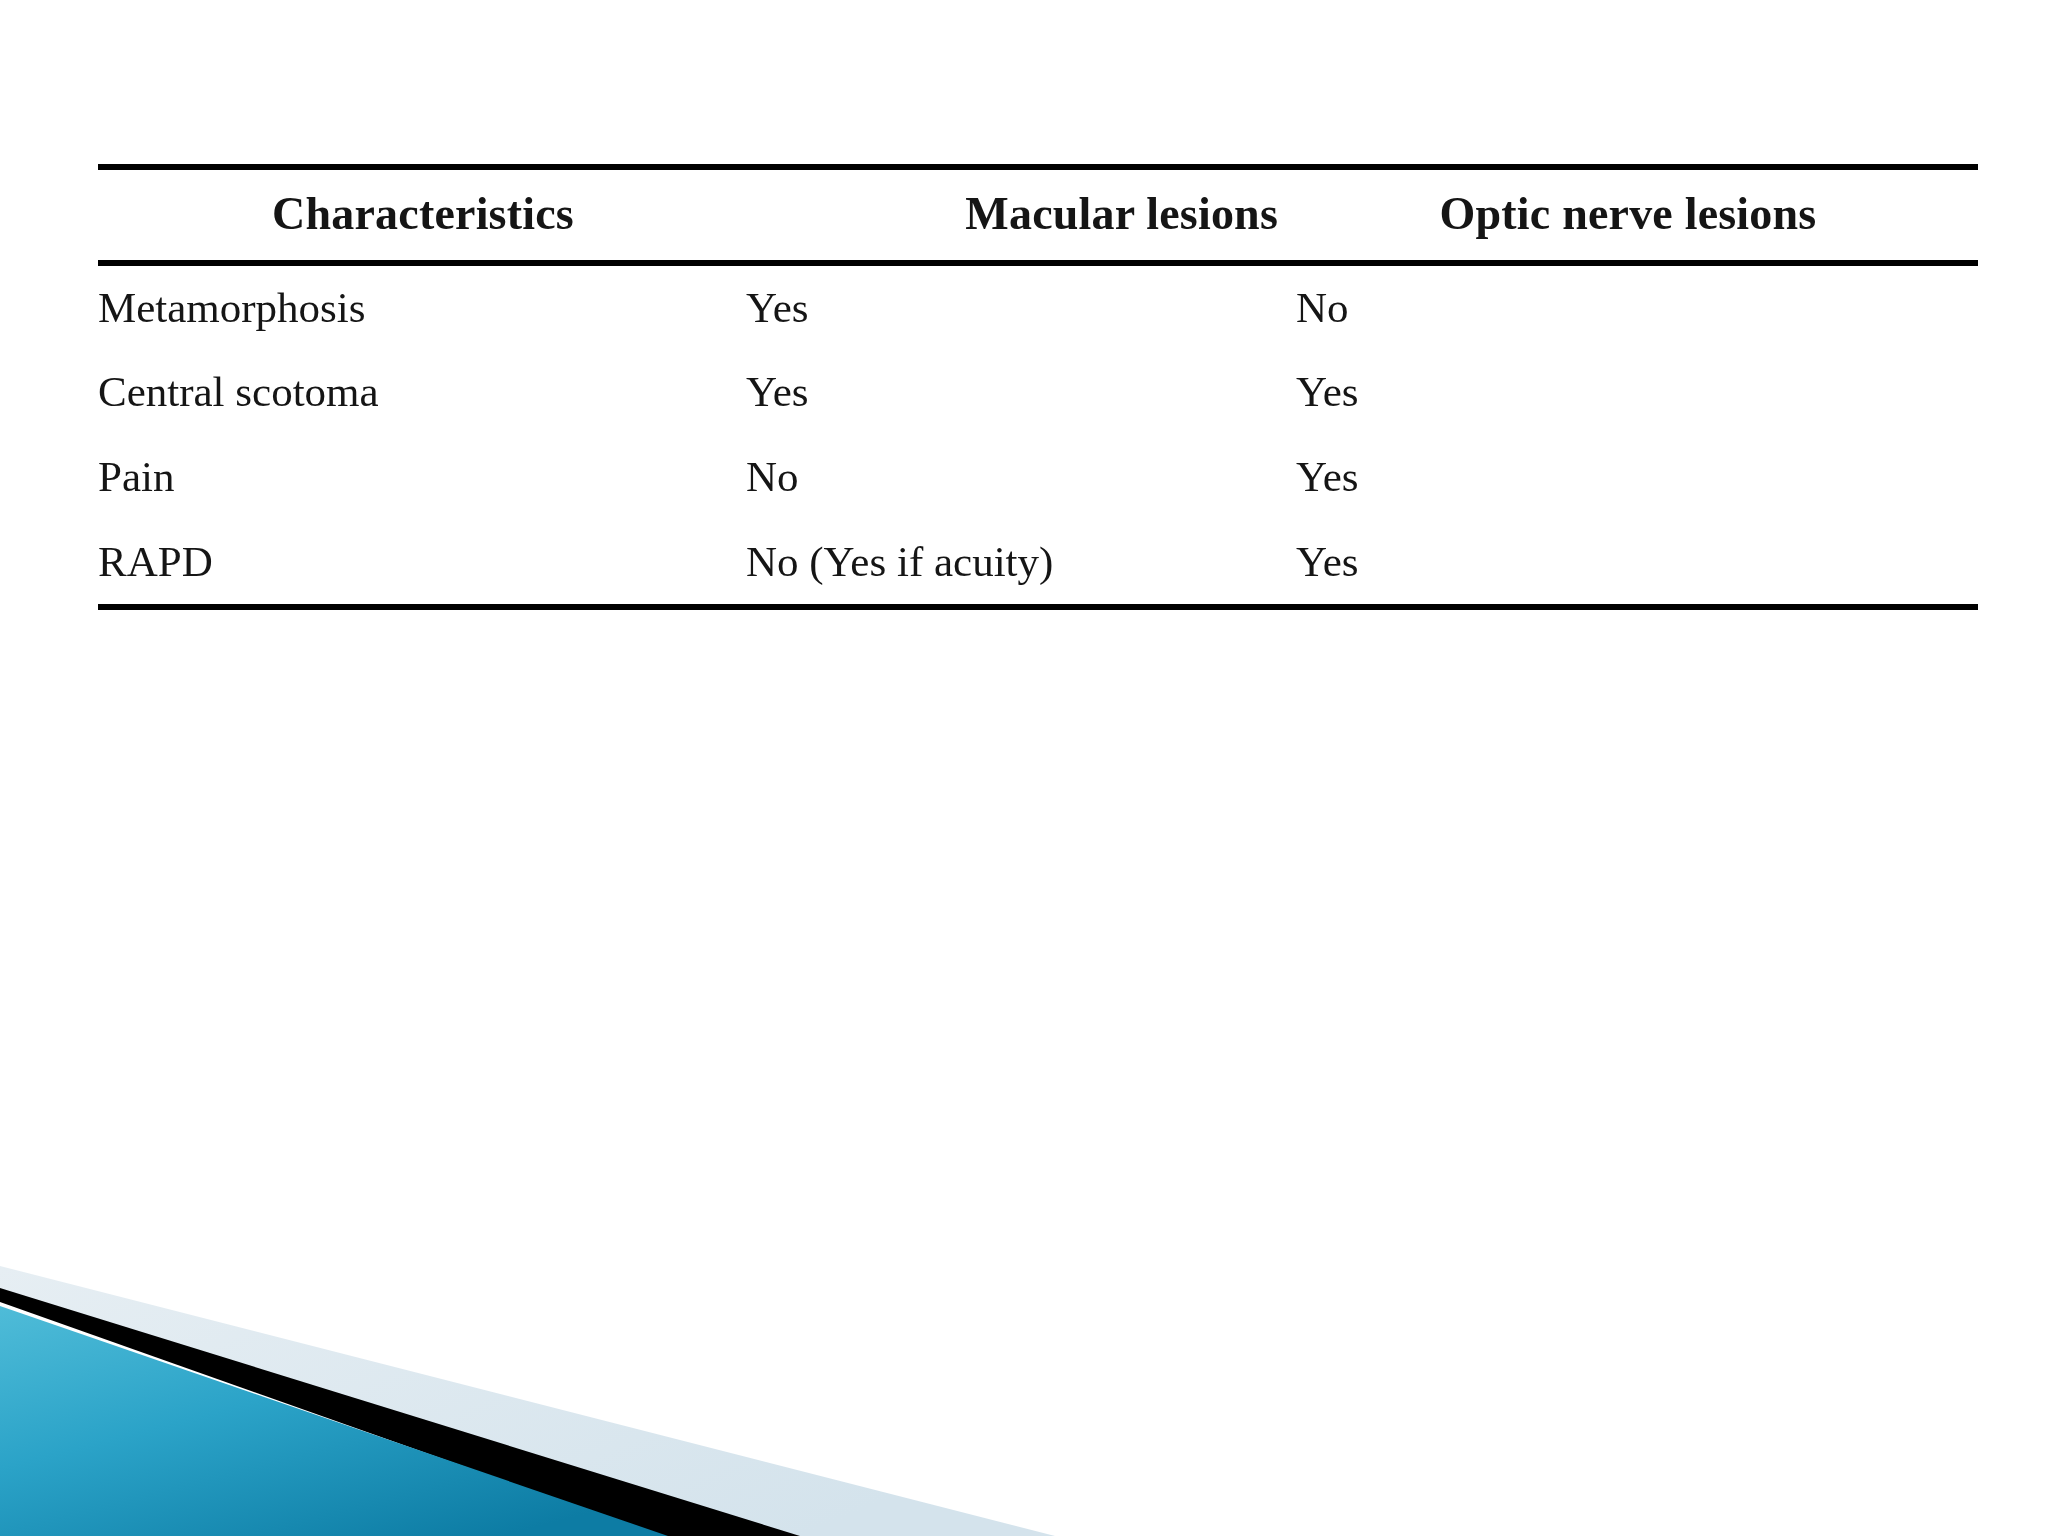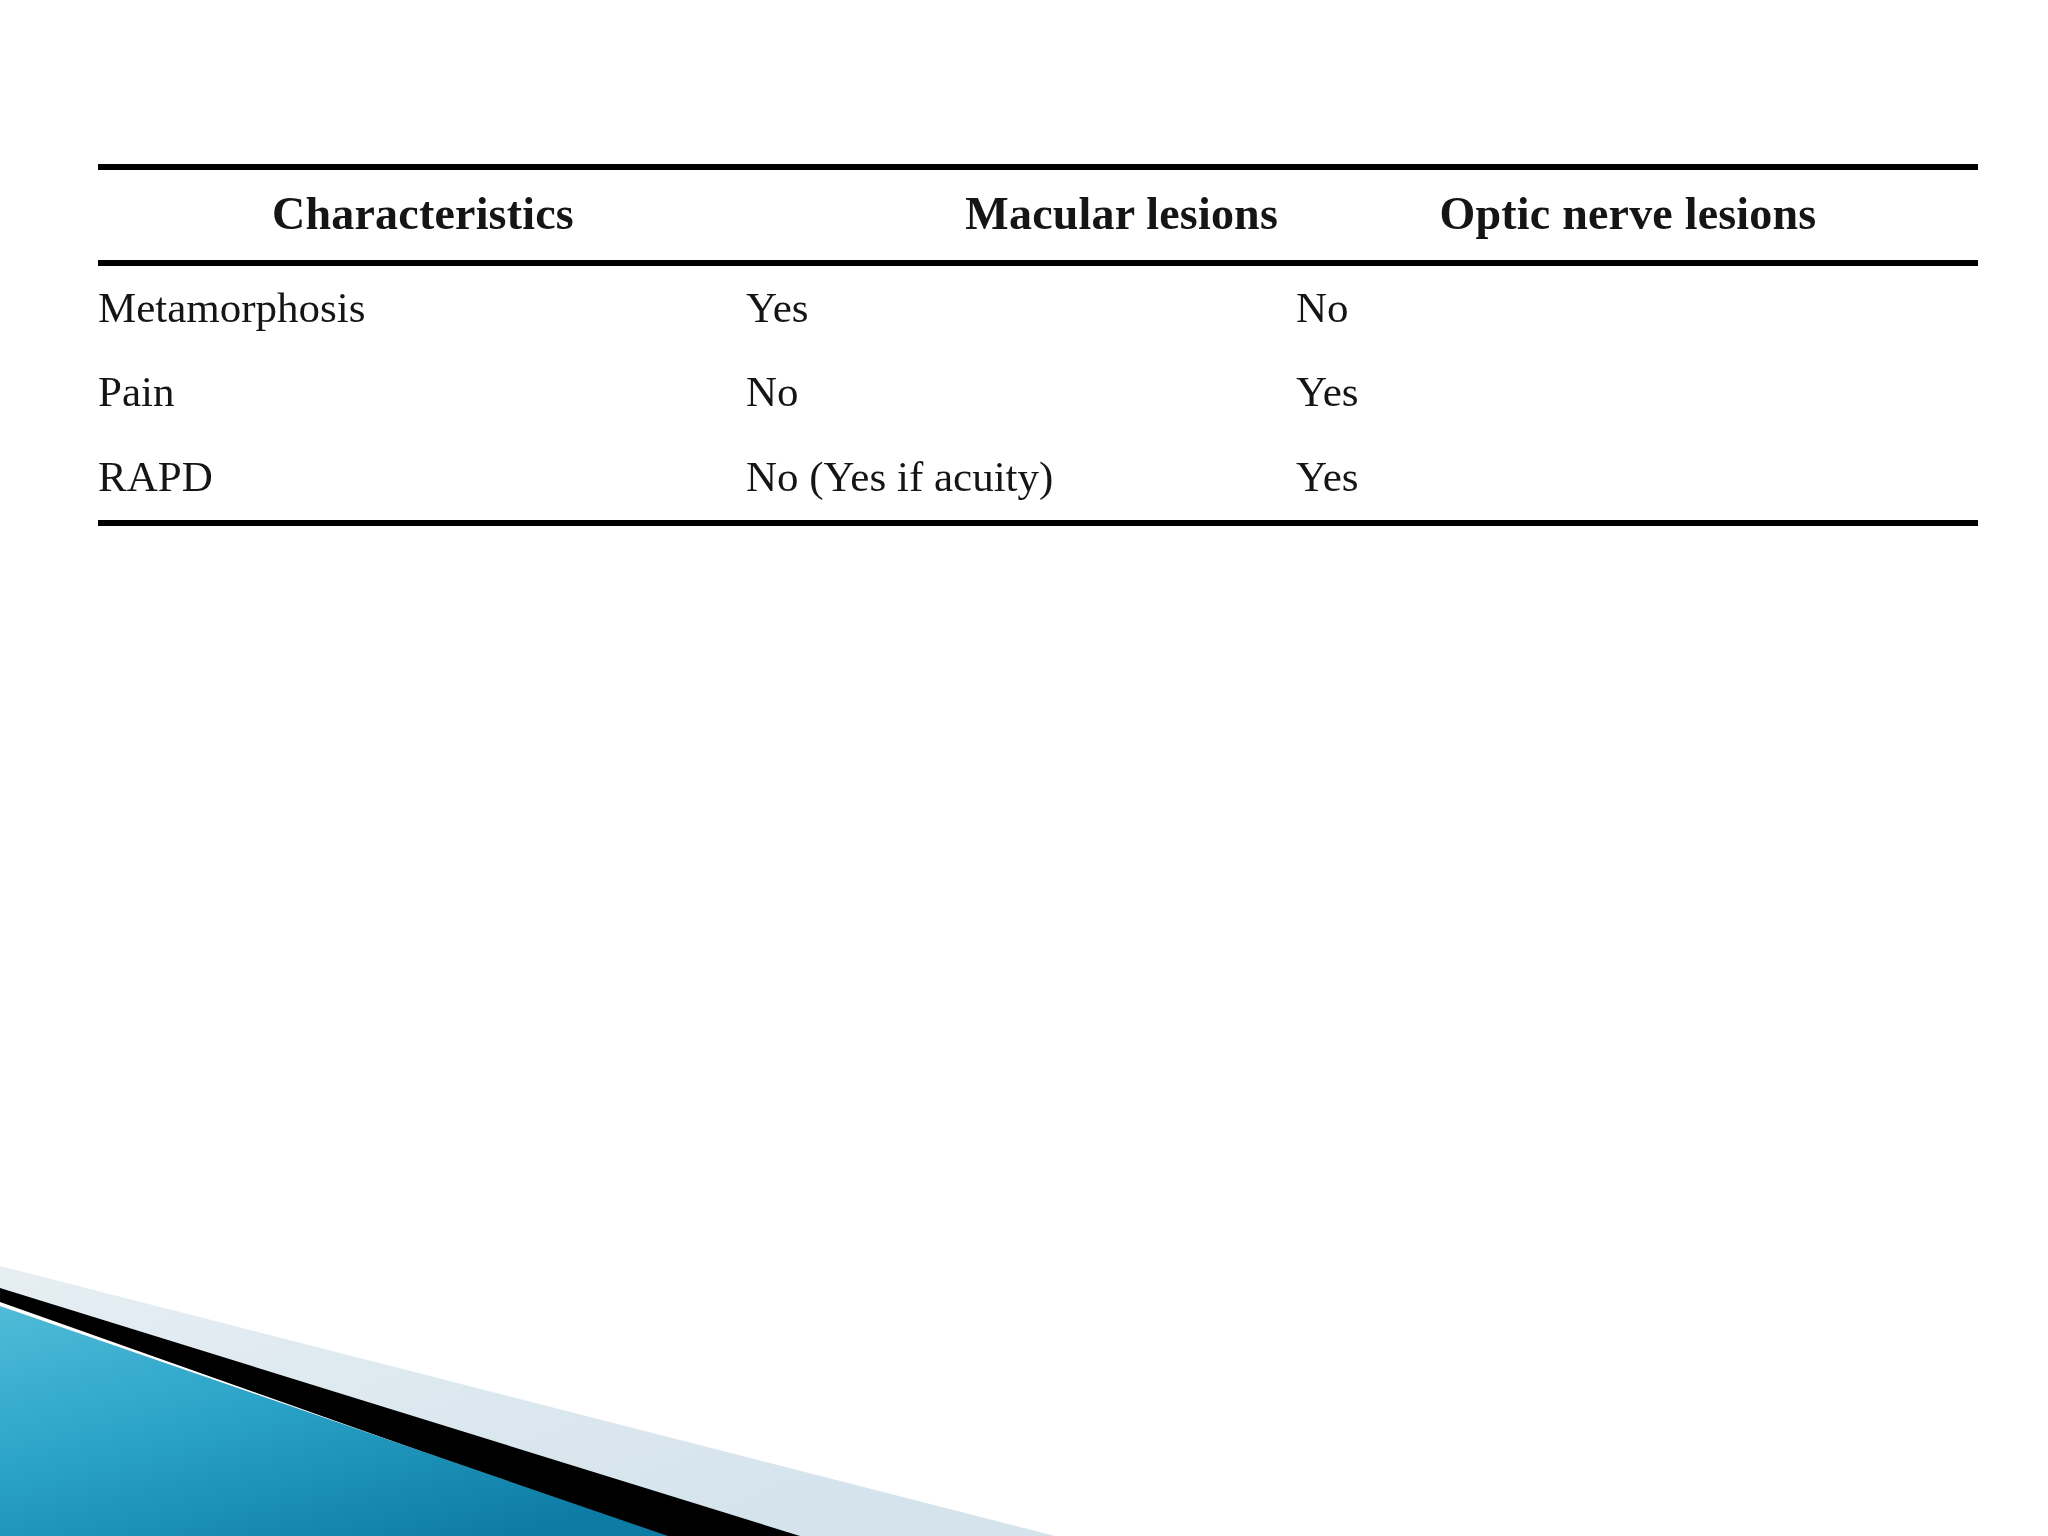--- a/index.html
+++ b/index.html
@@ -121,20 +121,25 @@
       <tbody>
 
 
         <tr>
           <td class="col-1">Metamorphosis</td>
           <td class="col-2">Yes</td>
           <td class="col-3">No</td>
         </tr>
 
 
+        <tr>
+          <td class="col-1">Central scotoma</td>
+          <td class="col-2">Yes</td>
+          <td class="col-3">Yes</td>
+        </tr>
 
 
         <tr>
           <td class="col-1">Pain</td>
           <td class="col-2">No</td>
           <td class="col-3">Yes</td>
         </tr>
 
         <tr>
           <td class="col-1">RAPD</td>

